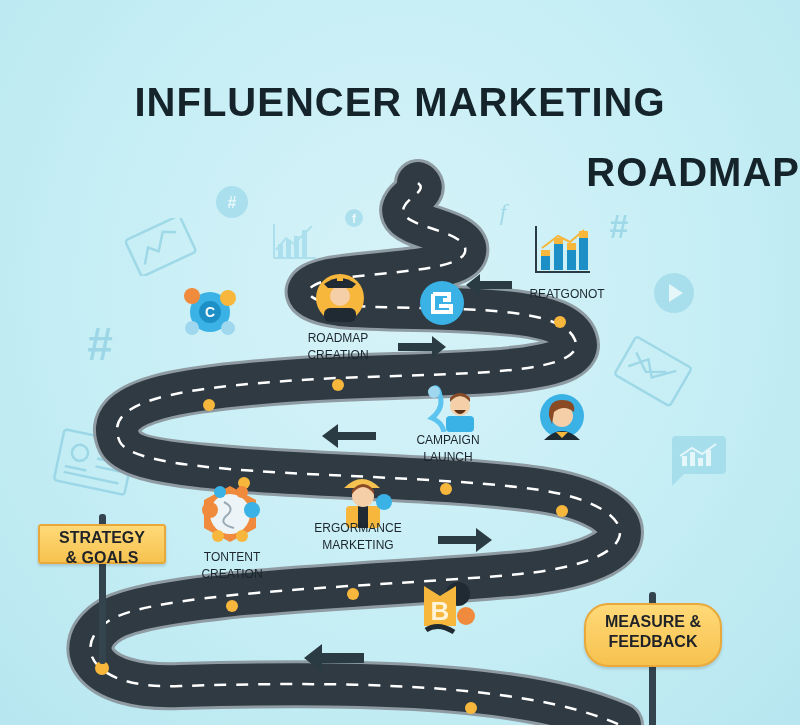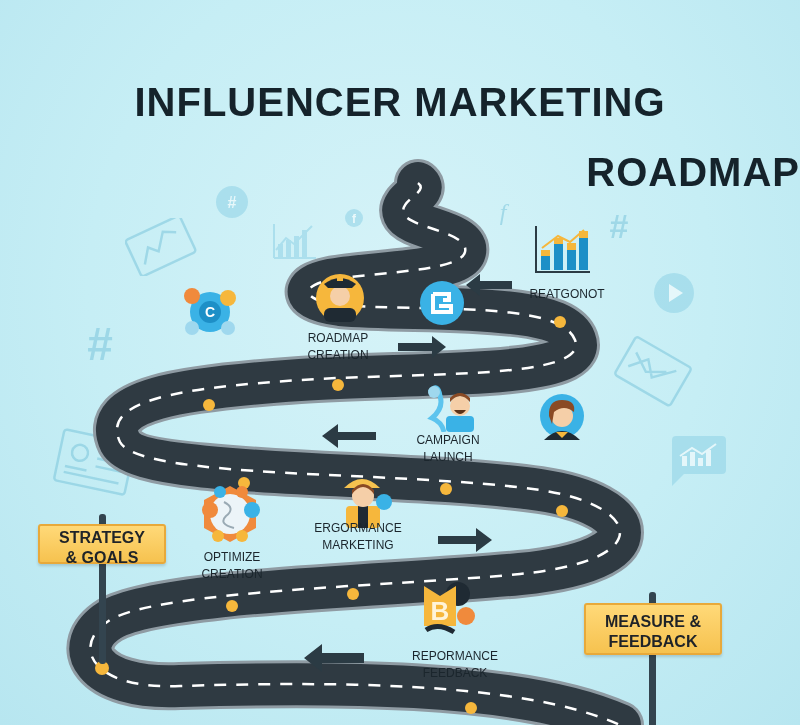--- a/index.html
+++ b/index.html
@@ -195,26 +195,25 @@
     <circle cx="40" cy="12" r="12" fill="#1f2a33"></circle>
     <path d="M6 4 L22 14 L38 4 V44 H6 Z" fill="#f6b73c"></path>
     <text x="22" y="38" font-size="26" text-anchor="middle" fill="#fff4d8" font-family="Liberation Sans, sans-serif" font-weight="bold">B</text>
     <circle cx="48" cy="34" r="9" fill="#f08a3c"></circle>
     <path d="M8 48 Q20 40 36 50" stroke="#1f2a33" stroke-width="5" fill="none"></path>
   </svg>
 
   <div class="label" style="left:338px;top:330px"><span>ROADMAP</span><br><span>CREATION</span></div>
   <div class="label" style="left:567px;top:286px"><span>REATGONOT</span></div>
   <div class="label" style="left:448px;top:432px"><span>CAMPAIGN</span><br><span>LAUNCH</span></div>
-  <div class="label" style="left:232px;top:549px"><span>OPTIMIZE</span><br><span>CREATION</span></div>
+  <div class="label" style="left:232px;top:549px"><span>TONTENT</span><br><span>CREATION</span></div>
   <div class="label" style="left:358px;top:520px"><span>ERGORMANCE</span><br><span>MARKETING</span></div>
-  <div class="label" style="left:455px;top:648px"><span>REPORMANCE</span><br><span>FEEDBACK</span></div>
 
   <div class="post" style="left:99px;top:514px;height:150px"></div>
   <div class="sign" style="left:38px;top:524px;width:128px;height:40px;padding-top:2px;box-sizing:border-box;">
     <span>STRATEGY</span><br><span>&amp; GOALS</span>
   </div>
   <div class="post" style="left:649px;top:592px;height:140px"></div>
-  <div class="sign" style="left:584px;top:603px;width:138px;height:52px;padding-top:7px;box-sizing:border-box;">
+  <div class="sign" style="left:584px;top:603px;width:138px;height:64px;padding-top:7px;box-sizing:border-box;border-radius:24px;">
     <span>MEASURE &amp;</span><br><span>FEEDBACK</span>
   </div>
 
 </div>
 
 </body></html>

